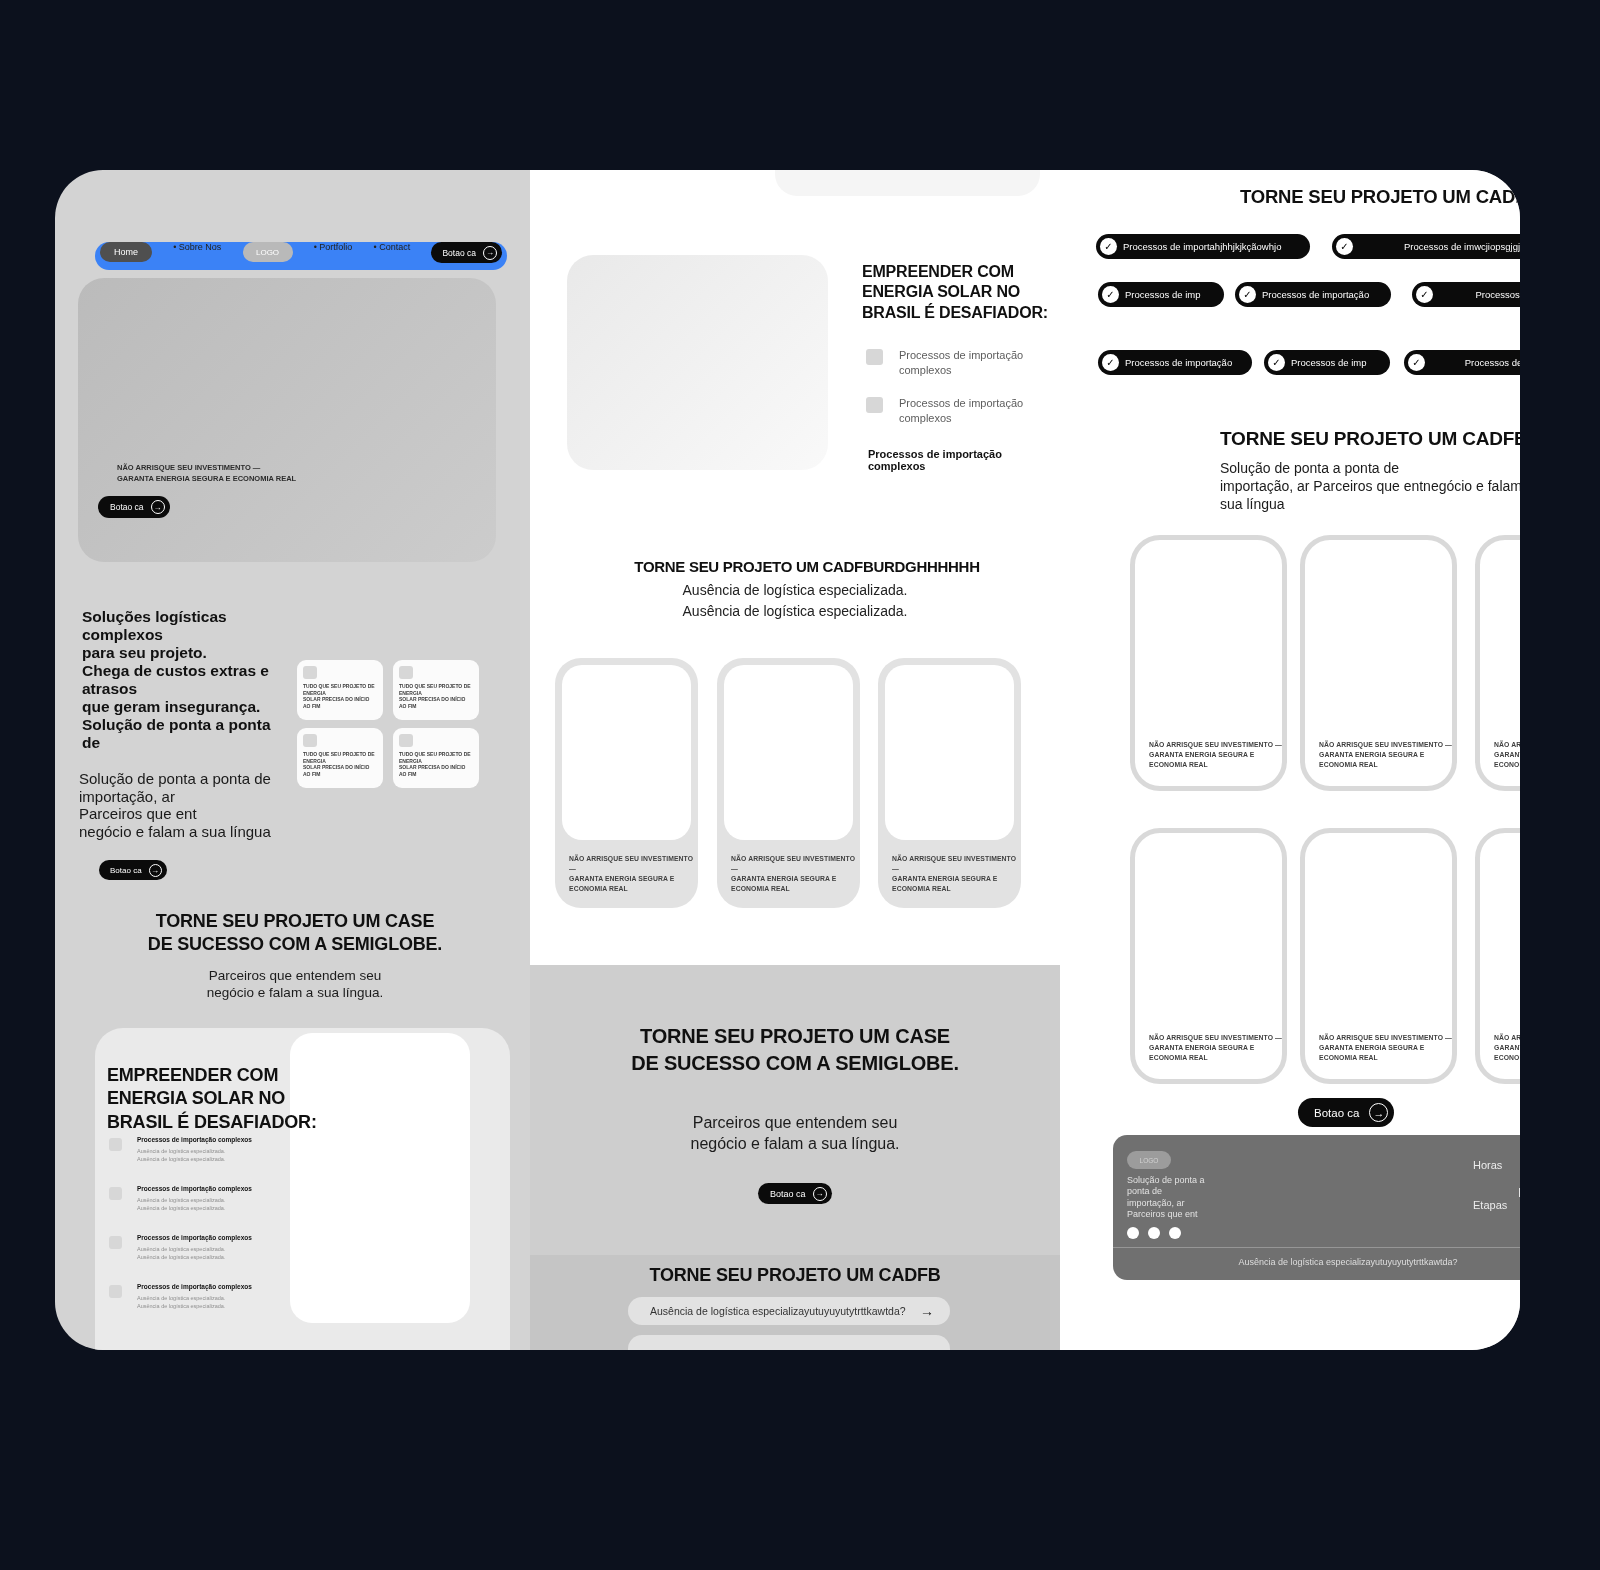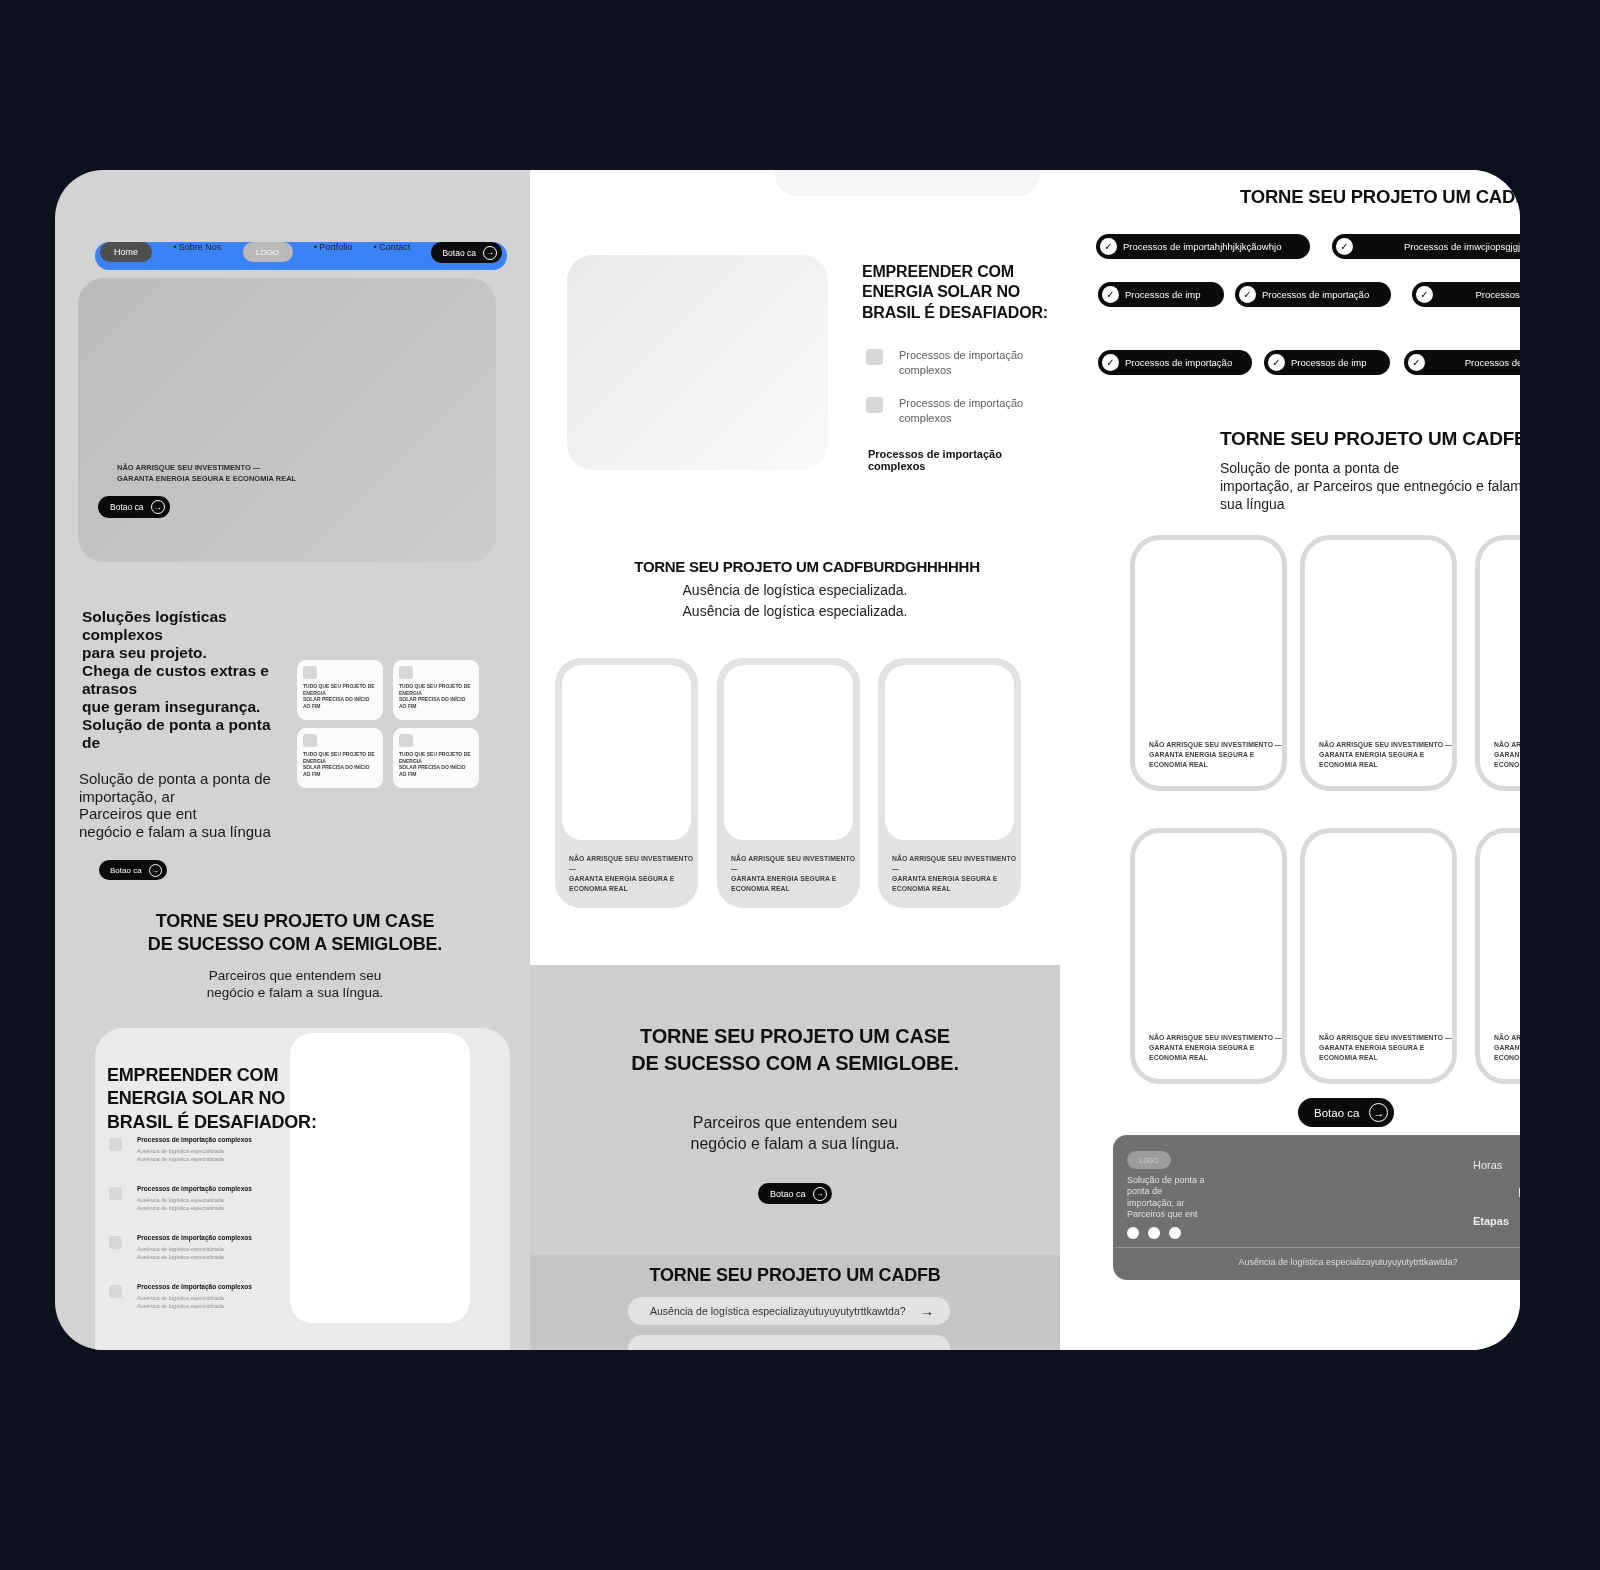--- a/index.html
+++ b/index.html
@@ -303,21 +303,21 @@
 ponta de
  importação, ar
 Parceiros que ent</div>
       <div class="abs" style="left:14px;top:90px;">
         <span class="dot"></span><span class="dot"></span><span class="dot"></span>
       </div>
       <div class="abs" style="left:360px;top:24px;font-size:11px;color:#ececec;">Horas</div>
       <div class="abs" style="left:400px;top:24px;width:55px;text-align:right;font-size:11px;color:#ececec;">495h</div>
       <div class="abs" style="left:360px;top:50px;font-size:13px;color:#ececec;padding-left:45px;">Equipe</div>
       <div class="abs" style="left:400px;top:50px;width:55px;text-align:right;font-size:11px;color:#ececec;">03</div>
-      <div class="abs" style="left:360px;top:80px;font-size:11px;color:#ececec;font-weight:bold;">Etapas</div>
+      <div class="abs" style="left:360px;top:64px;font-size:11px;color:#ececec;">Etapas</div>
       <div class="abs" style="left:400px;top:76px;width:55px;text-align:right;font-size:11px;color:#ececec;">04</div>
       <div class="abs" style="left:0;top:112px;width:100%;height:1px;background:#969696;"></div>
       <div class="abs center" style="left:0;top:122px;width:470px;font-size:9px;color:#dedede;">Ausência de logística especializayutuyuyutytrttkawtda?</div>
     </div>
   </div>
 
 </div>
 </div>
 
 </body></html>

